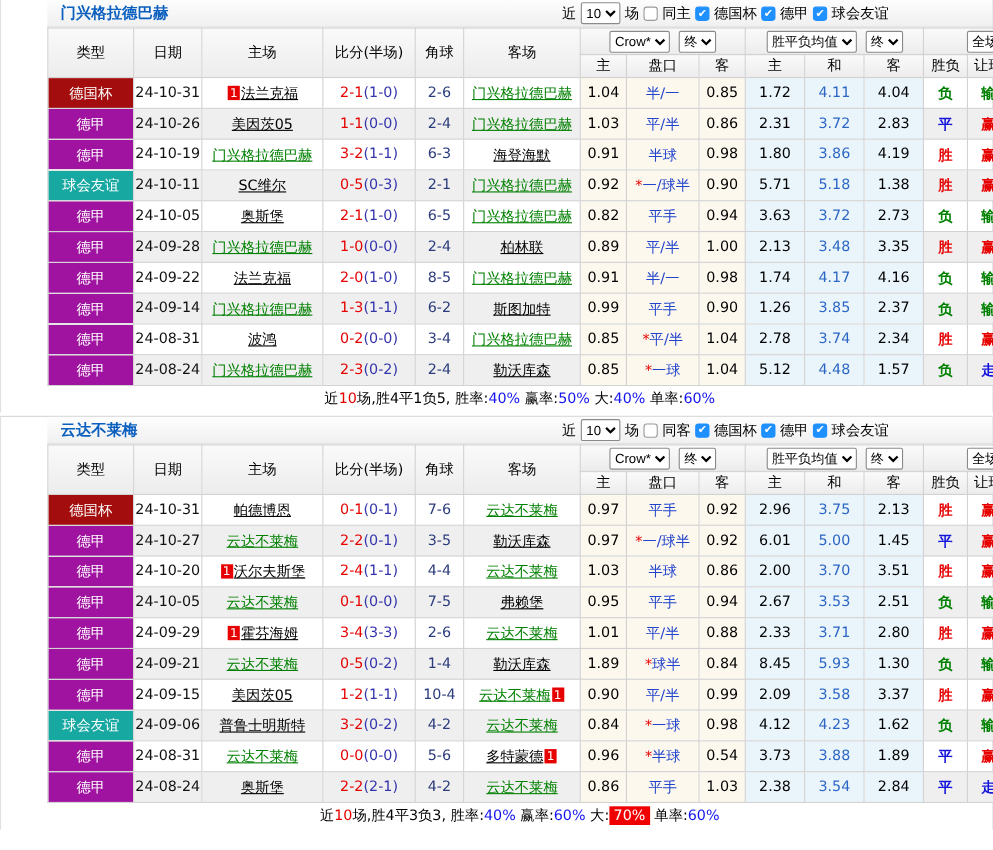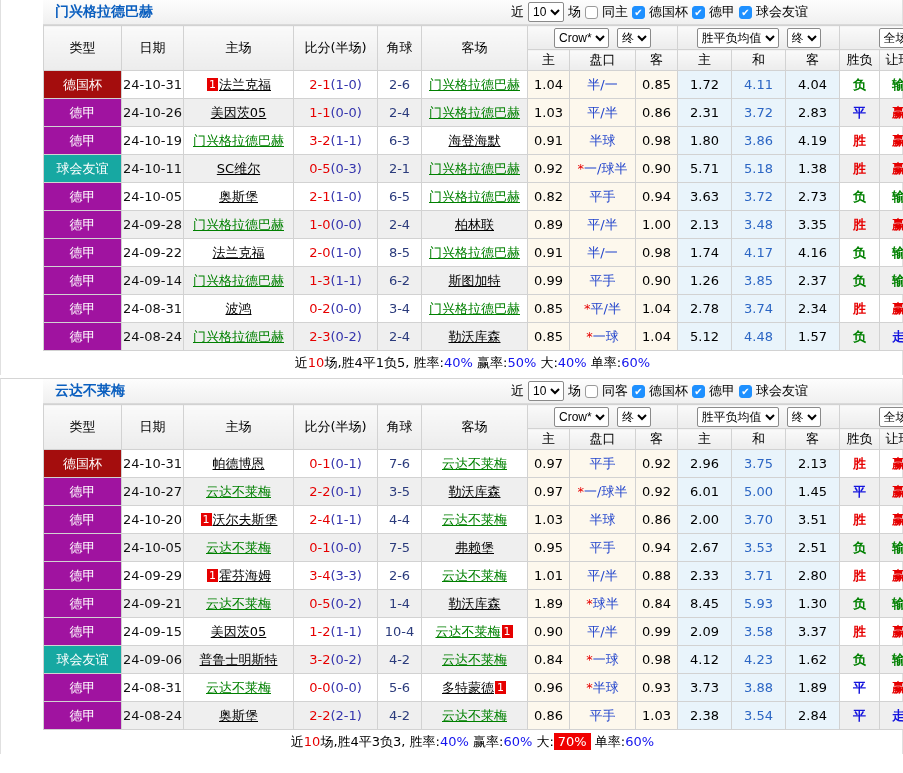--- a/index.html
+++ b/index.html
@@ -510,21 +510,21 @@
           </tr>
           <tr>
             <td class="league" style="background: rgb(160, 19, 160);">德甲</td>
             <td class="date">24-08-31</td>
             <td class="teamcell"><span class="team green">云达不莱梅</span></td>
             <td class="score"><span class="score-ft">0-0</span><span class="score-ht">(0-0)</span></td>
             <td class="corner">5-6</td>
             <td class="teamcell"><span class="team">多特蒙德</span><span class="mark">1</span></td>
             <td class="cream">0.96</td>
             <td class="cream"><span class="star">*</span><span class="line-text">半球</span></td>
-            <td class="cream">0.93</td>
+            <td class="cream">0.54</td>
             <td class="bluebg">3.73</td>
             <td class="bluebg md-text">3.88</td>
             <td class="bluebg">1.89</td>
             <td class="resc b">平</td>
             <td class="resc r">赢</td>
             <td class="resc g">小</td>
           </tr>
           <tr>
             <td class="league" style="background: rgb(160, 19, 160);">德甲</td>
             <td class="date">24-08-24</td>

